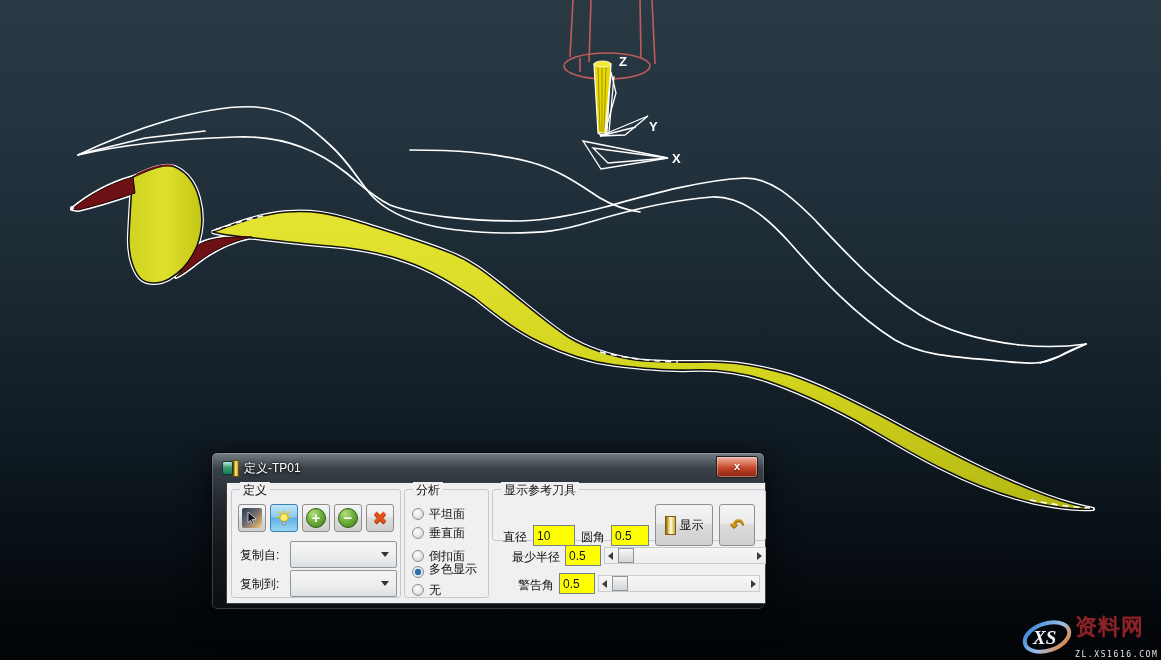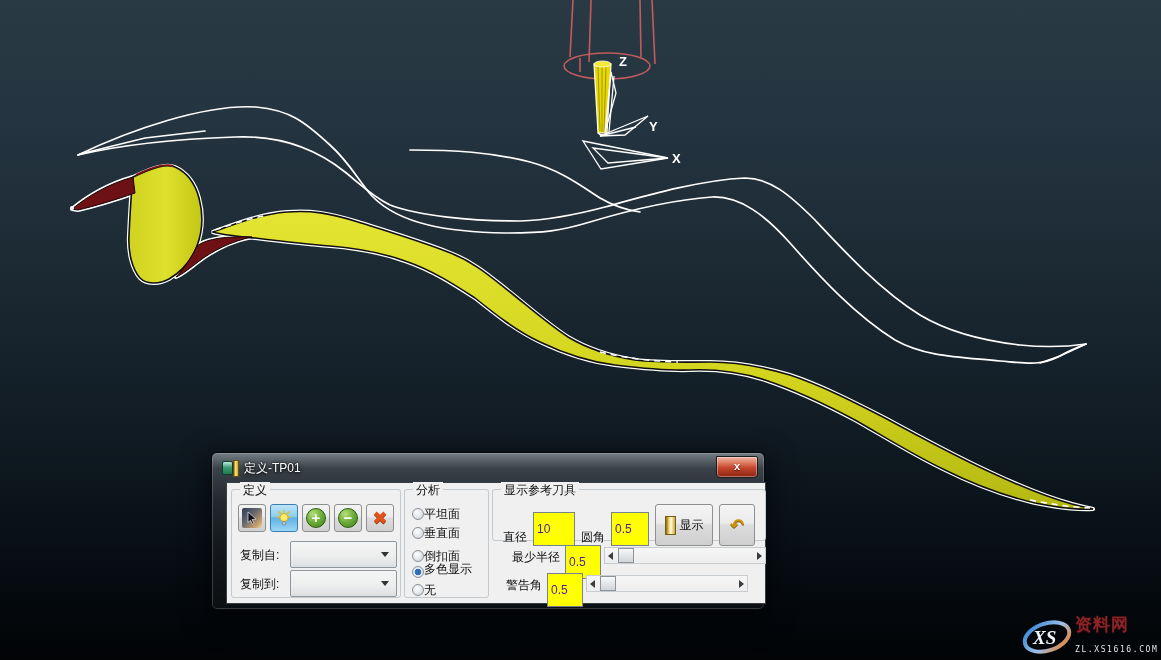--- a/index.html
+++ b/index.html
@@ -57,32 +57,32 @@
     line-height:18px;text-align:center;box-sizing:border-box;}
   .xicon{color:#e0541c;font-weight:900;font-size:18px;text-shadow:0 1px 0 #8e2e08;line-height:18px;}
   .fieldrow{position:absolute;left:8px;font-size:12px;color:#111;}
   .combo{position:absolute;left:58px;width:105px;height:25px;border:1px solid #8e979e;border-radius:2px;
     background:linear-gradient(180deg,#f5f5f5,#eceded 60%,#dcdfe1);}
   .combo .arr{position:absolute;right:7px;top:10px;width:0;height:0;
     border-left:4px solid transparent;border-right:4px solid transparent;border-top:5px solid #333;}
 
   
   .g-analysis{left:177px;top:6px;width:83px;height:107px;}
-  .radio-row{position:absolute;left:7px;height:14px;display:flex;align-items:center;}
+  .radio-row{position:absolute;left:7px;height:14px;display:flex;align-items:center;gap:5px;}
   .radio{width:12px;height:12px;border-radius:50%;border:1px solid #8a9097;box-sizing:border-box;
     background:radial-gradient(circle at 40% 35%,#ffffff,#dfe3e6 60%,#c7ccd1);}
   .radio.checked{background:radial-gradient(circle,#2f6fb2 0 3px,#e8f0f8 3.6px,#cdd4da);}
   .radio-row span{font-size:12px;color:#111;white-space:nowrap;}
 
   
   .g-tool{left:265px;top:6px;width:272px;height:50px;}
   .toolrow{position:absolute;left:10px;top:14px;display:flex;align-items:flex-end;gap:6px;}
   .lbl{font-size:12px;color:#111;white-space:nowrap;}
-  .yellow-input{height:34px;border:1px solid #76828d;background:#ffff00;font-size:12px;
-    padding:0 3px;box-sizing:border-box;font-family:"Liberation Sans",sans-serif;color:#4c1d95;}
+  .yellow-input{height:21px;border:1px solid #76828d;background:#ffff00;font-size:12px;
+    padding:0 3px;box-sizing:border-box;font-family:"Liberation Sans",sans-serif;color:#0f172a;}
   .w42{width:42px;} .w38{width:38px;} .w36{width:36px;}
   .pbtn{height:42px;border:1px solid #8e8f8f;border-radius:3px;box-sizing:border-box;
     background:linear-gradient(180deg,#f4f4f4,#ebebeb 45%,#dcdcdc 50%,#cfcfcf 100%);
     display:flex;align-items:center;justify-content:center;gap:4px;font-size:12px;color:#111;}
   .show-btn{width:58px;}
   .undo-btn{width:36px;color:#cf9410;font-size:17px;font-weight:bold;
     text-shadow:0 1px 0 #7a560a;}
   .cyl{width:9px;height:17px;border:1px solid #7a5c10;
     background:linear-gradient(90deg,#8a6a10,#f5d878 35%,#fffbe0 55%,#caa83a);}
 
@@ -95,21 +95,21 @@
   .track .al{position:absolute;left:3px;top:4px;width:0;height:0;
     border-top:4px solid transparent;border-bottom:4px solid transparent;border-right:5px solid #3c3c3c;}
   .track .ar{position:absolute;right:3px;top:4px;width:0;height:0;
     border-top:4px solid transparent;border-bottom:4px solid transparent;border-left:5px solid #3c3c3c;}
   .thumb{position:absolute;left:13px;top:0px;width:16px;height:15px;border:1px solid #8e9499;
     background:linear-gradient(180deg,#f8f8f8,#e3e5e7 50%,#d2d6d9);box-sizing:border-box;}
 
   
   .wm{position:absolute;right:2px;bottom:2px;width:138px;height:42px;display:flex;align-items:flex-start;}
   .wm-text{display:flex;flex-direction:column;line-height:1;margin-left:2px;}
-  .wm-name{font-size:17px;font-weight:bold;color:#8c2327;letter-spacing:1px;
+  .wm-name{font-size:22px;font-weight:bold;color:#8c2327;letter-spacing:1px;
     text-shadow:0 1px 1px #3a0c0e;}
   .wm-url{font-size:8px;color:#e6e6e6;letter-spacing:1.6px;margin-top:13px;
     font-family:"DejaVu Sans Mono",monospace;}
 </style>
 </head>
 <body>
 
 <svg id="scene" viewBox="0 0 1161 660">
   <defs>
     <linearGradient id="ygrad" x1="0" y1="0" x2="0" y2="1">
@@ -294,21 +294,21 @@
 
     <div class="srow" style="left:261px;top:62px;width:278px;">
       <div class="slbl">最少半径</div>
       <input class="yellow-input w36" value="0.5" style="">
       <div class="track">
         <div class="al"></div>
         <div class="thumb"></div>
         <div class="ar"></div>
       </div>
     </div>
-    <div class="srow" style="left:243px;top:90px;width:278px;">
+    <div class="srow" style="left:255px;top:90px;width:278px;">
       <div class="slbl">警告角</div>
       <input class="yellow-input w36" value="0.5" style="">
       <div class="track">
         <div class="al"></div>
         <div class="thumb"></div>
         <div class="ar"></div>
       </div>
     </div>
 
   </div>

